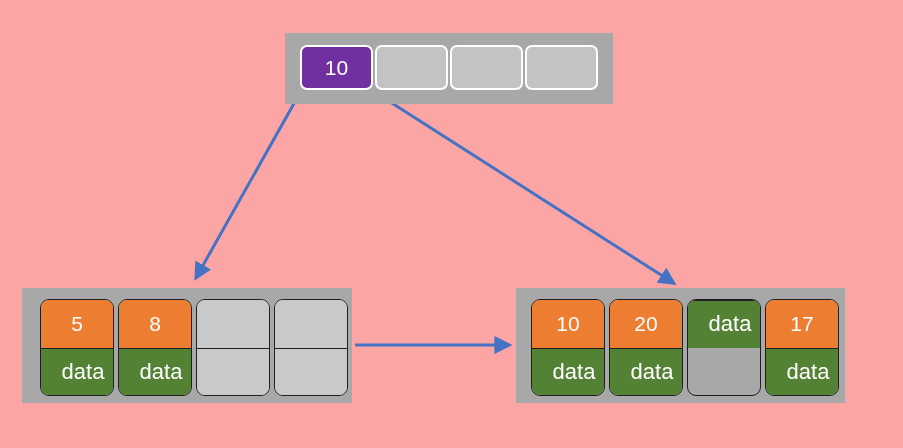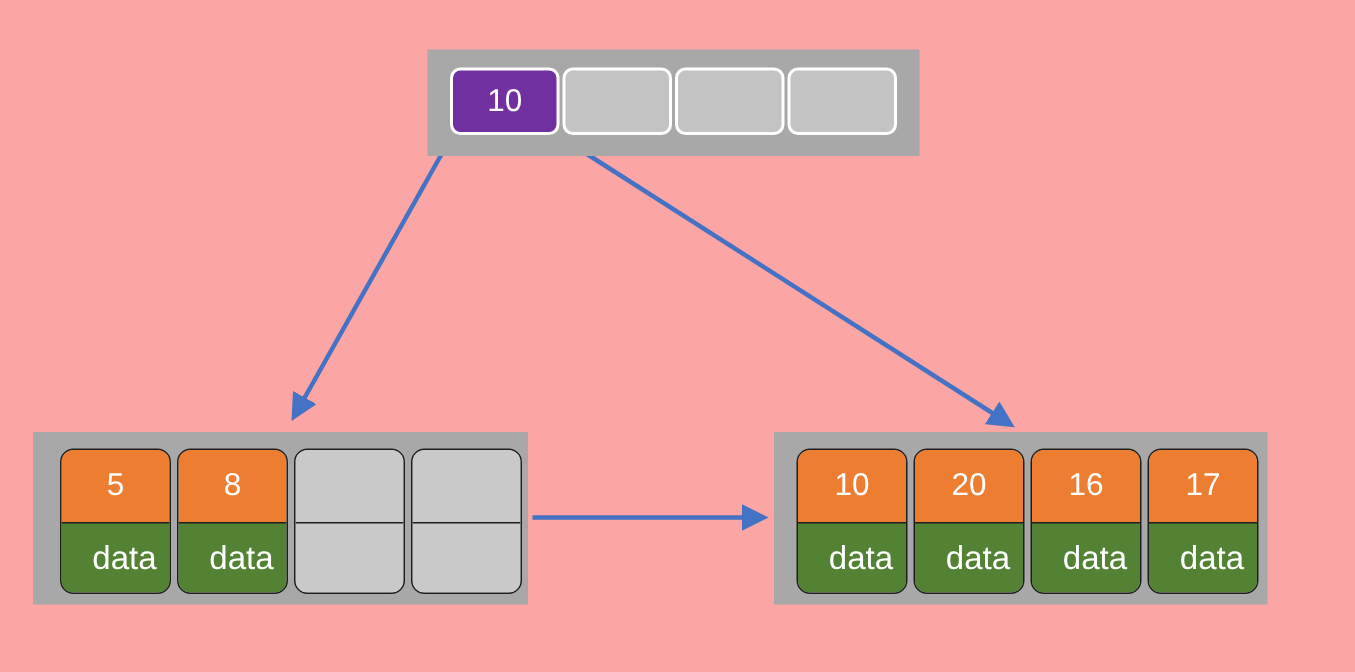--- a/index.html
+++ b/index.html
@@ -132,21 +132,20 @@
   <div class="node leaf-node leaf-right">
     <div class="leaf-col filled">
       <div class="leaf-key">10</div>
       <div class="leaf-val">data</div>
     </div>
     <div class="leaf-col filled">
       <div class="leaf-key">20</div>
       <div class="leaf-val">data</div>
     </div>
     <div class="leaf-col filled">
-      <div class="leaf-key">16</div>
       <div class="leaf-val">data</div>
     </div>
     <div class="leaf-col filled">
       <div class="leaf-key">17</div>
       <div class="leaf-val">data</div>
     </div>
   </div>
 
 </div>
 

